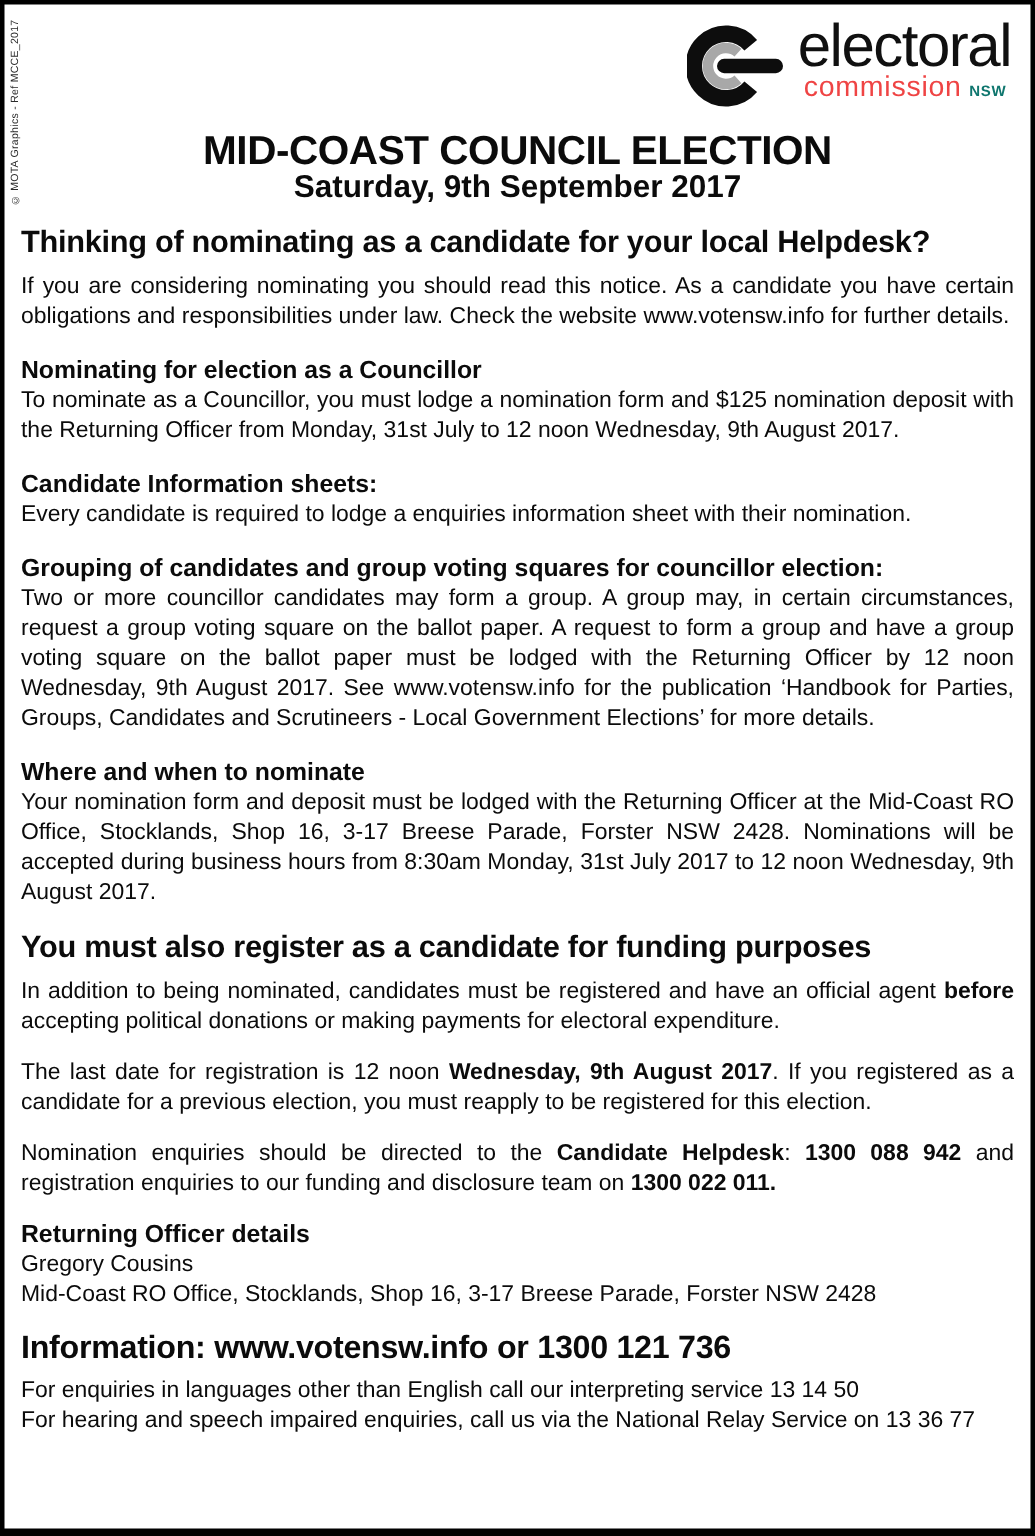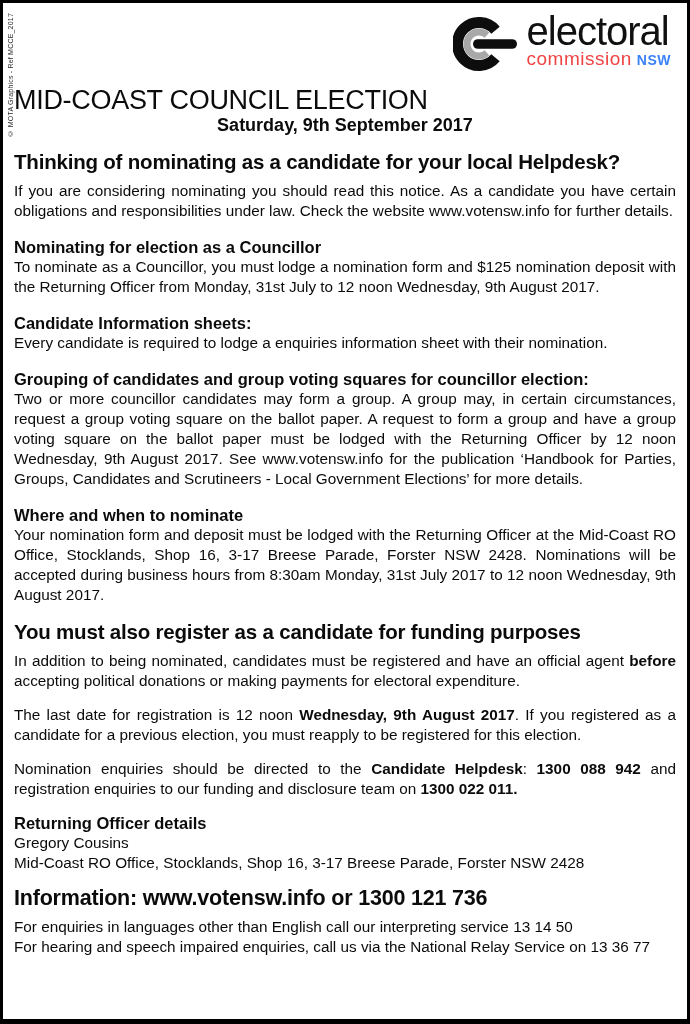--- a/index.html
+++ b/index.html
@@ -14,23 +14,23 @@
     writing-mode:vertical-rl;transform:rotate(180deg);
     font-size:7px;color:#2a2a2a;letter-spacing:.2px;white-space:nowrap;
   }
   .content{padding:0 11px;}
   .logo-row{display:flex;justify-content:flex-end;align-items:flex-start;padding:8px 2px 0 0;height:70px;}
   .logo-mark{flex:0 0 auto;margin-right:4px;}
   .logo-words{line-height:1;}
   .logo-word1{font-size:40px;letter-spacing:-1px;color:#101010;}
   .logo-line2{text-align:right;margin-top:-2px;padding-right:3px;}
   .logo-word2{font-size:19px;color:#ef4444;letter-spacing:.5px;}
-  .logo-word3{font-size:14px;font-weight:bold;color:#3b82f6;margin-left:5px;letter-spacing:.5px;}
-  .doc-title{text-align:left;font-size:27px;font-weight:normal;line-height:30px;margin:4px 0 0;letter-spacing:-.3px;}
-  .doc-subtitle{text-align:center;font-size:18px;font-weight:bold;line-height:20px;margin:0;}
+  .logo-word3{font-size:10px;font-weight:bold;color:#0f766e;margin-left:5px;letter-spacing:.5px;}
+  .doc-title{text-align:center;font-size:27px;font-weight:bold;line-height:30px;margin:4px 0 0;letter-spacing:-.3px;}
+  .doc-subtitle{text-align:center;font-size:21px;font-weight:bold;line-height:20px;margin:0;}
   .h-big{font-size:20.5px;font-weight:bold;line-height:25px;margin:14px 0 7px;letter-spacing:-.2px;}
   .h-sec{font-size:16.5px;font-weight:bold;line-height:20px;margin:16px 0 0;}
   .p-body{font-size:15.3px;line-height:20px;margin:0;text-align:justify;}
   .p-left{text-align:left;}
   .gap-top{margin-top:14px;}
   .h-info{font-size:21.5px;font-weight:bold;line-height:26px;margin:12px 0 6px;letter-spacing:-.2px;}
 </style>
 </head>
 <body>
 

